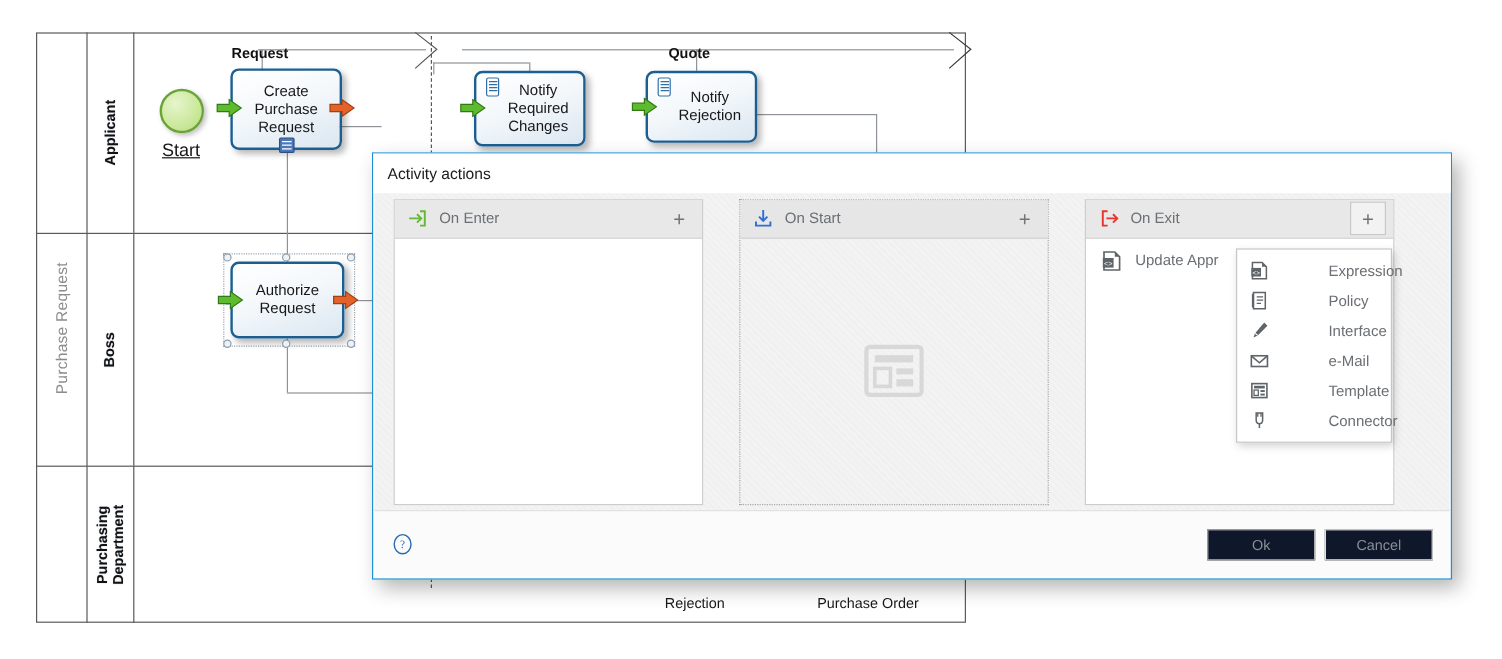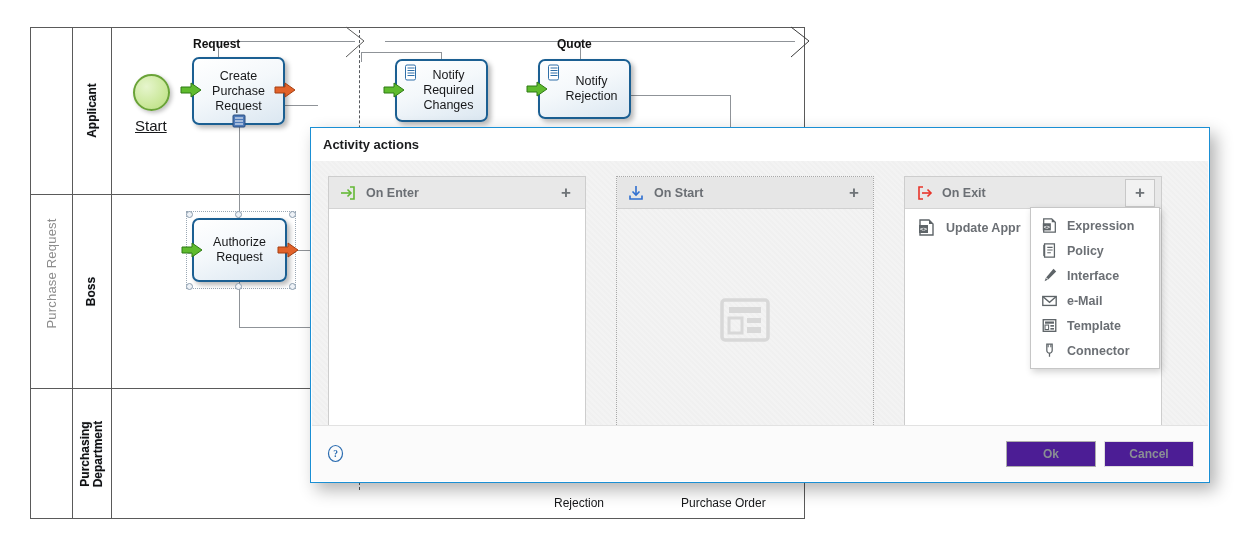--- a/index.html
+++ b/index.html
@@ -73,32 +73,31 @@
   .conn{position:absolute;background:#8f9398;}
   .conn-v{width:1px;}
   .conn-h{height:1px;}
   .dashline{position:absolute;width:0;border-left:1px dashed #55585c;}
 
   
   #dialog{
     position:absolute;left:310px;top:127px;width:900px;height:356px;
     background:#ffffff;border:1px solid #1a8fd4;box-sizing:border-box;
     box-shadow:6px 7px 16px rgba(0,0,0,.30);
-    font-weight:bold;
   }
   #dlg-title{
     height:33px;line-height:33px;padding-left:12px;
     font-size:13px;color:#1b1c1e;background:#fff;
   }
   #dlg-body{
     position:absolute;left:1px;top:33px;right:1px;bottom:57px;
     background:
       repeating-linear-gradient(45deg,rgba(0,0,0,.012) 0 2px,rgba(0,0,0,0) 2px 4px),
       #f3f3f3;
-    display:flex;gap:0;padding:15px 16px;box-sizing:border-box;
+    display:flex;gap:0;padding:15px 16px;box-sizing:border-box;align-items:center;
   }
   .col{width:calc((100% - 60px)/3);margin-right:30px;position:relative;}
   .col:last-child{margin-right:0;}
 
   .panel{
     height:255px;box-sizing:border-box;
     border:1px solid #cdcdcd;background:#fff;
     display:flex;flex-direction:column;
   }
   .panel.dashed{
@@ -127,34 +126,34 @@
   .act-row .atxt{font-size:12.5px;color:#6b6f74;white-space:nowrap;}
 
   
   #dropdown{
     position:absolute;left:718px;top:46px;width:128px;
     background:#fff;border:1px solid #c6c6c6;
     box-shadow:2px 3px 7px rgba(0,0,0,.18);
     padding:5px 0;z-index:40;
   }
   .menu-item{
-    display:flex;align-items:center;height:25px;padding:0 10px;
+    display:flex;align-items:center;height:25px;padding:0 10px;gap:40px;
   }
   .menu-item .micon{width:17px;height:17px;margin-right:9px;flex:0 0 17px;}
   .menu-item .mtxt{font-size:12.5px;color:#6b6f74;}
 
   #dlg-foot{
     position:absolute;left:1px;right:1px;bottom:1px;height:56px;
     background:#fbfbfb;border-top:1px solid #e2e2e2;
     display:flex;align-items:center;padding:0 14px;box-sizing:border-box;
   }
   #help-icon{width:19px;height:19px;}
   .foot-sp{flex:1;}
   .btn{
-    width:90px;height:26px;box-sizing:border-box;background:#4c1d95;
+    width:90px;height:26px;box-sizing:border-box;background:#0f172a;
     font-size:12px;color:#8a8f94;display:flex;align-items:center;justify-content:center;
     margin-left:8px;
   }
   .btn.primary{border:1px solid #adadad;}
   .btn.secondary{border:1px solid #dedede;}
 </style>
 </head>
 <body>
 
 <div id="diagram">

